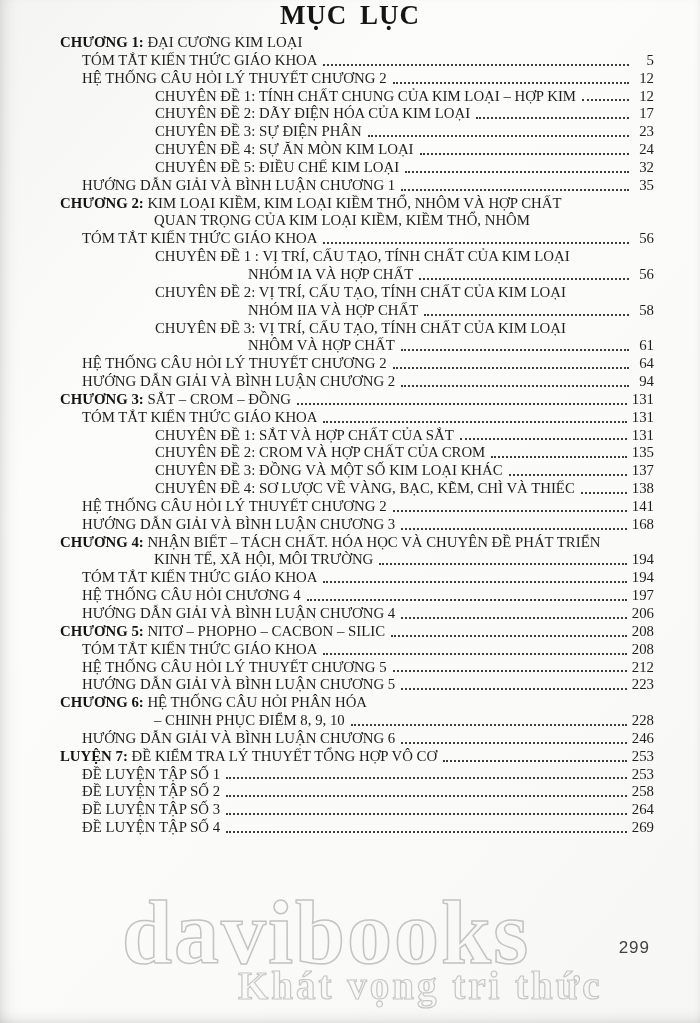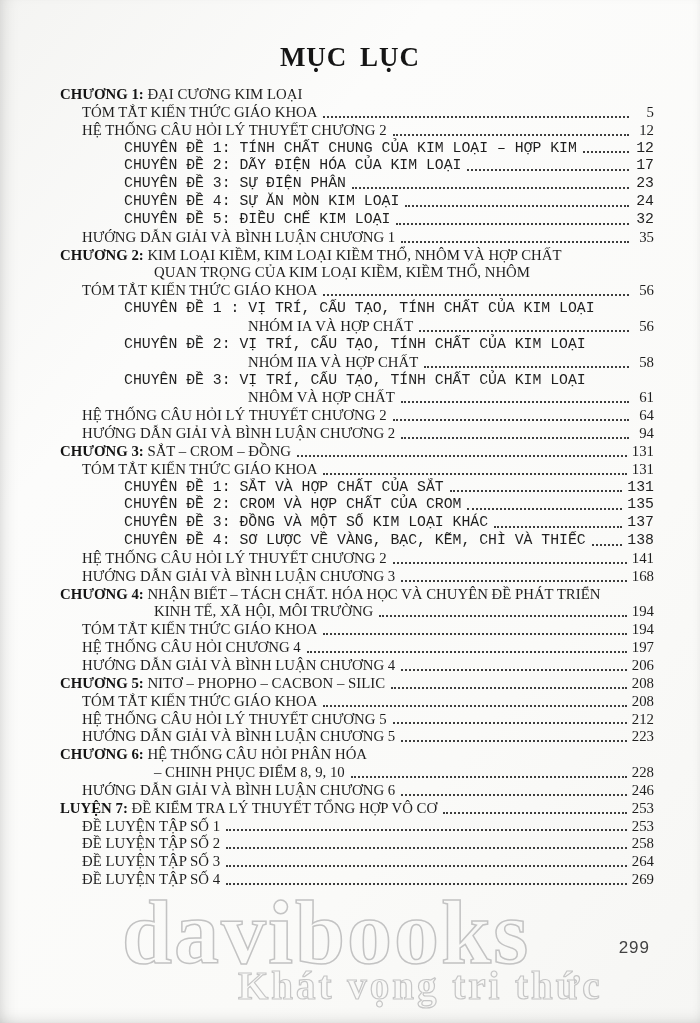--- a/index.html
+++ b/index.html
@@ -11,22 +11,21 @@
   .page {
     position: relative;
     width: 700px; height: 1023px;
     background: linear-gradient(130deg, #f4f4f2 0%, #fcfcfb 28%, #fafaf8 70%, #f6f6f4 100%);
     overflow: hidden;
     box-shadow: inset 14px 0 20px -16px rgba(0,0,0,.22),
                 inset -6px 0 14px -12px rgba(0,0,0,.15),
                 inset 0 -12px 18px -14px rgba(0,0,0,.18);
   }
   .title {
-    padding-top: 42px;
-    margin-bottom: 14px;
+    margin-bottom: 4px;
     text-align: center;
     font-size: 27px;
     font-weight: bold;
     letter-spacing: 1px;
     word-spacing: 5px;
     color: #151515;
     line-height: 30px;
   }
   .toc {
     margin: 0 46px 0 60px;
@@ -35,21 +34,21 @@
   .row {
     display: flex;
     align-items: flex-start;
     font-size: 14.8px;
     line-height: 17.85px;
     white-space: nowrap;
   }
   .row .label b { font-weight: bold; color: #141414; }
   .row.chapter { margin-left: 0; }
   .row.section { margin-left: 22px; }
-  .row.sub     { margin-left: 64px; font-family: Liberation Mono, monospace; }
+  .row.sub     { margin-left: 95px; }
   .row.wrapc   { margin-left: 94px; }
   .row.wraps   { margin-left: 188px; }
   .dots {
     flex: 1 1 auto;
     min-width: 10px;
     margin: 0 5px 0 6px;
     align-self: flex-end;
     margin-bottom: 4px;
     border-bottom: 2px dotted #3d3d3d;
   }

